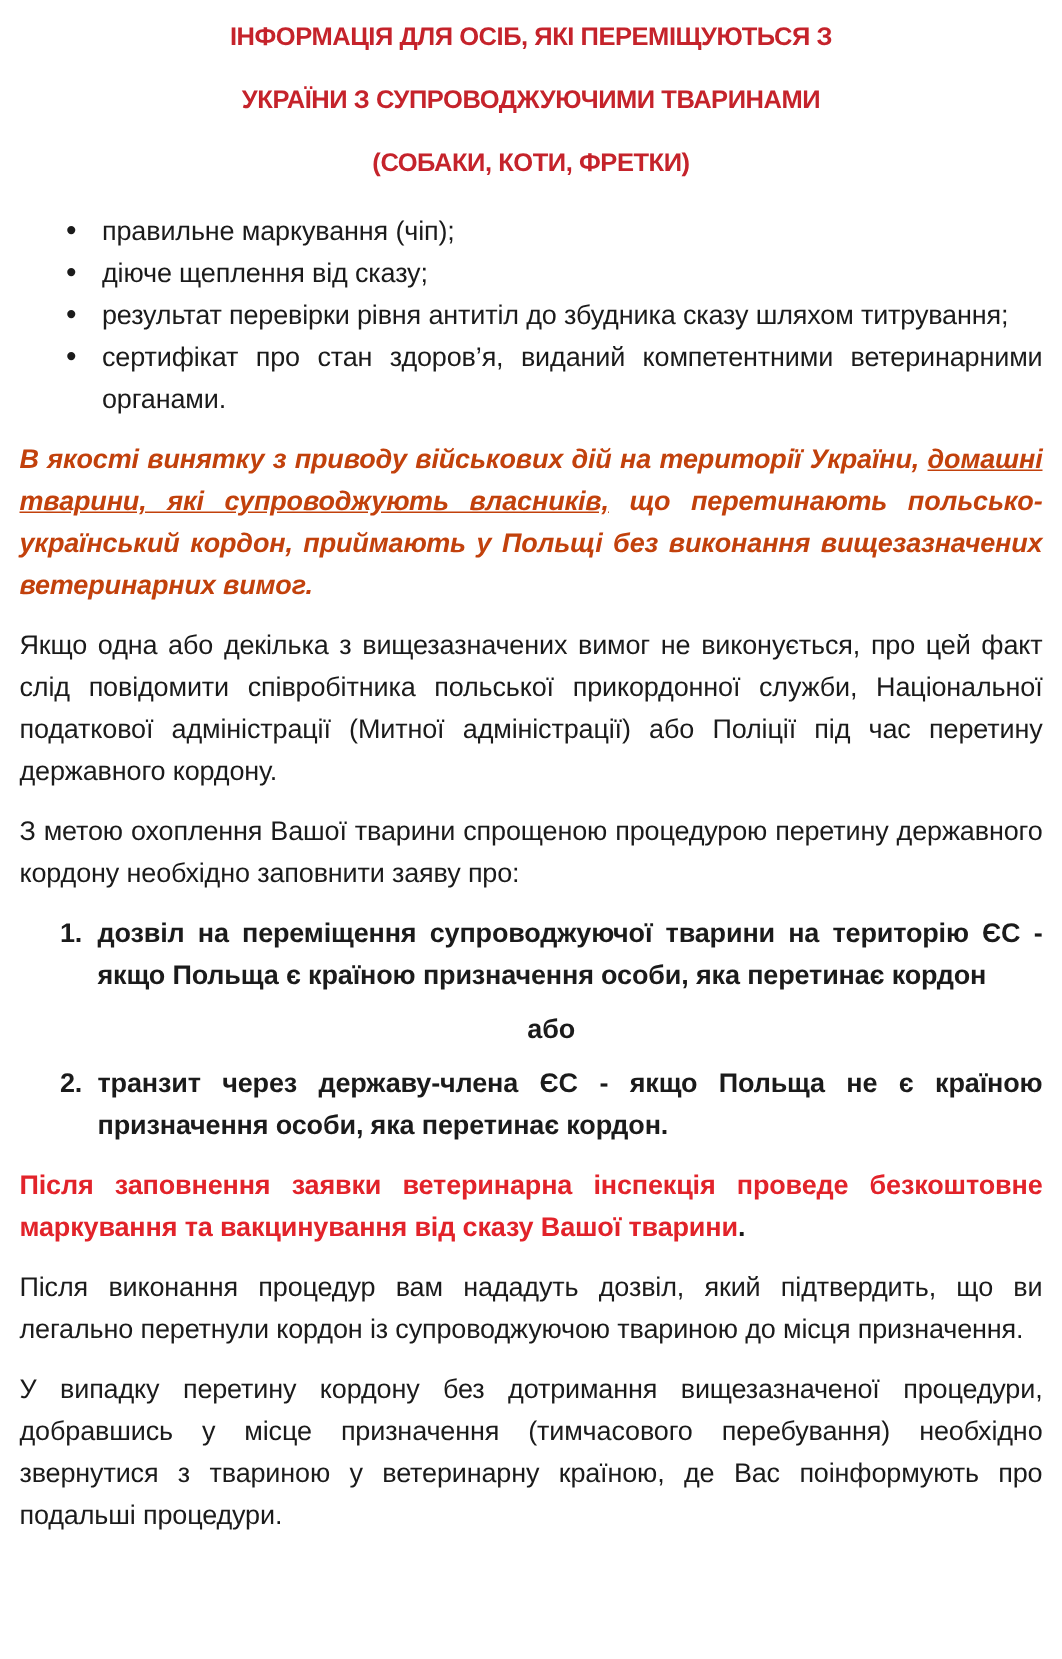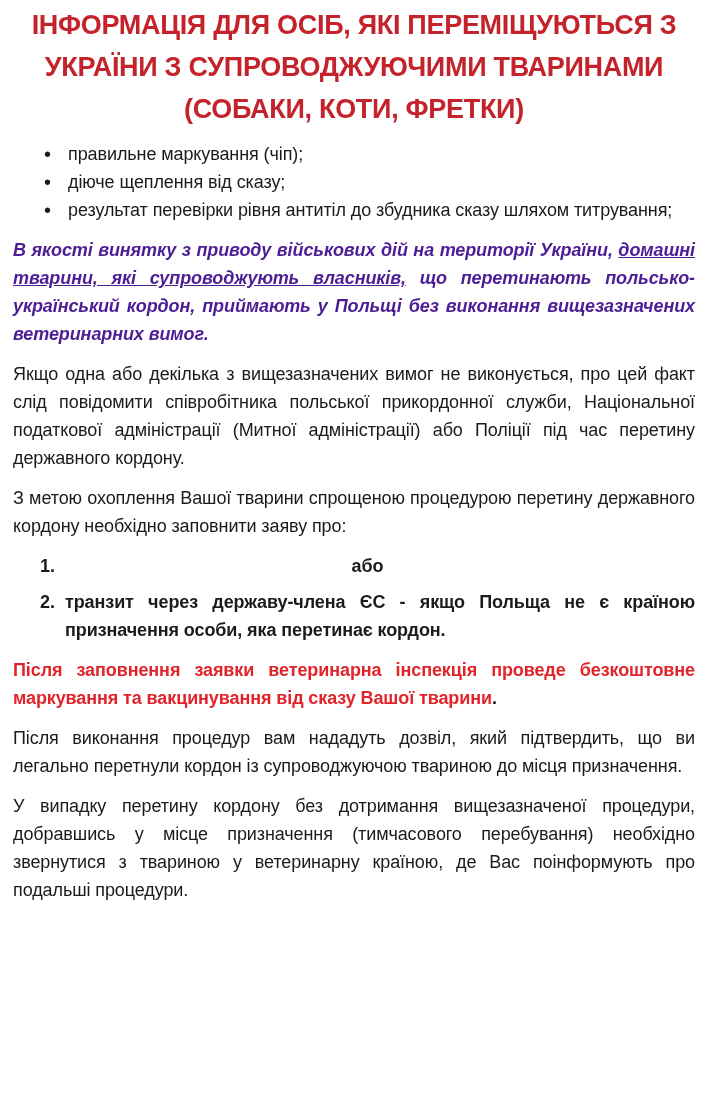--- a/index.html
+++ b/index.html
@@ -13,41 +13,41 @@
     font-size: 18px;
     line-height: 28px;
     color: #1b1b1b;
     letter-spacing: -0.1px;
   }
   .doc-title {
     margin: 0 0 10px 0;
     text-align: center;
     color: #c5232b;
     font-weight: bold;
-    font-size: 27px;
+    font-size: 17px;
     line-height: 42px;
     letter-spacing: -0.3px;
   }
   .doc-title .t-line { display: block; }
   p.para { margin: 0 0 12px 0; text-align: justify; }
   ul.bullets { list-style: none; margin: 0 0 12px 0; padding: 0; }
   ul.bullets li {
     position: relative;
     padding-left: 55px;
     text-align: justify;
   }
   ul.bullets li::before {
     content: "\2022";
     position: absolute;
     left: 31px;
     top: 0;
     font-size: 20px;
   }
   .exception {
-    color: #4c1d95;
+    color: #c2410c;
     font-weight: bold;
     font-style: italic;
   }
   .exception .underlined { text-decoration: underline; }
   .num-item {
     position: relative;
     padding-left: 52px;
     margin: 0 0 8px 0;
     font-weight: bold;
     text-align: justify;
@@ -67,30 +67,32 @@
     <span class="t-line">ІНФОРМАЦІЯ ДЛЯ ОСІБ, ЯКІ ПЕРЕМІЩУЮТЬСЯ З</span>
     <span class="t-line">УКРАЇНИ З СУПРОВОДЖУЮЧИМИ ТВАРИНАМИ</span>
     <span class="t-line">(СОБАКИ, КОТИ, ФРЕТКИ)</span>
   </h1>
 
 
   <ul class="bullets">
     <li>правильне маркування (чіп);</li>
     <li>діюче щеплення від сказу;</li>
     <li>результат перевірки рівня антитіл до збудника сказу шляхом титрування;</li>
+    <li>сертифікат про стан здоров’я, виданий компетентними ветеринарними органами.</li>
   </ul>
 
   <p class="para exception"><span>В якості винятку з приводу військових дій на території України, </span><span class="underlined">домашні тварини, які супроводжують власників,</span><span> що перетинають польсько-український кордон, приймають у Польщі без виконання вищезазначених ветеринарних вимог.</span></p>
 
   <p class="para">Якщо одна або декілька з вищезазначених вимог не виконується, про цей факт слід повідомити співробітника польської прикордонної служби, Національної податкової адміністрації (Митної адміністрації) або Поліції під час перетину державного кордону.</p>
 
   <p class="para">З метою охоплення Вашої тварини спрощеною процедурою перетину державного кордону необхідно заповнити заяву про:</p>
 
   <div class="num-item">
     <span class="num">1.</span>
+    <span>дозвіл на переміщення супроводжуючої тварини на територію ЄС - якщо Польща є країною призначення особи, яка перетинає кордон</span>
   </div>
 
   <div class="or-line">або</div>
 
   <div class="num-item last">
     <span class="num">2.</span>
     <span>транзит через державу-члена ЄС - якщо Польща не є країною призначення особи, яка перетинає кордон.</span>
   </div>
 
   <p class="para alert"><span>Після заповнення заявки ветеринарна інспекція проведе  безкоштовне маркування та вакцинування від сказу  Вашої тварини</span><span class="period">.</span></p>

